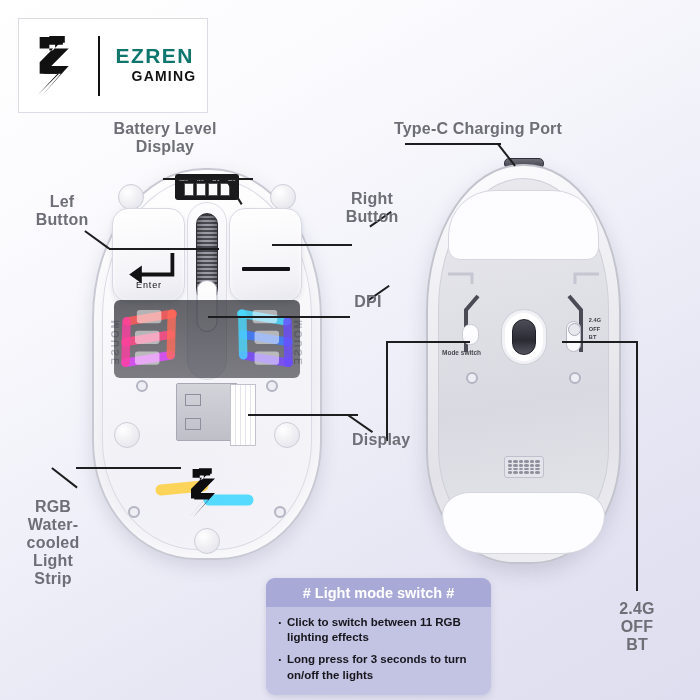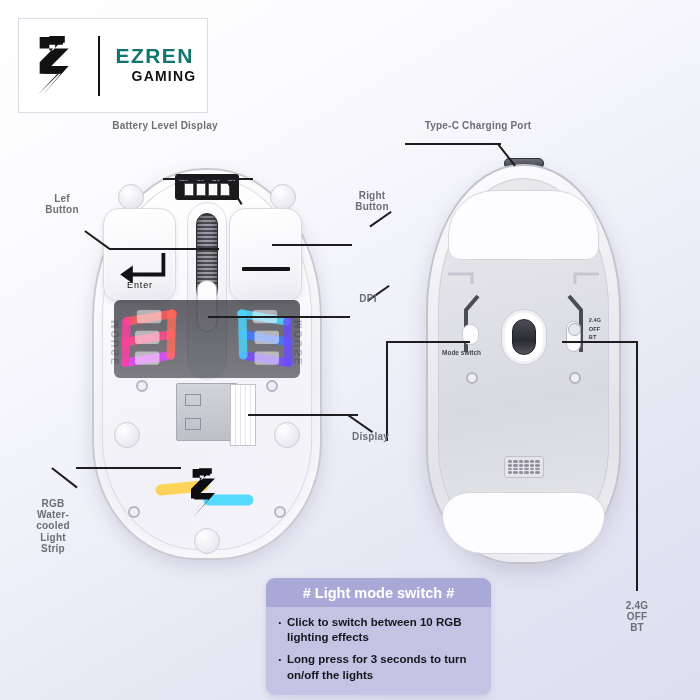--- a/index.html
+++ b/index.html
@@ -20,21 +20,21 @@
   }
   .logo-mark { width: 58px; height: 62px; flex: none; }
   .logo-divider { width: 2px; height: 60px; background: #111; margin: 0 16px 0 10px; }
   .logo-words { display: flex; flex-direction: column; align-items: flex-start; }
   .logo-name { font-size: 21px; font-weight: 700; letter-spacing: 1.4px; color: #0f766e; line-height: 1.05; }
   .logo-sub  { font-size: 14px; font-weight: 700; letter-spacing: 1.2px; color: #111; margin-left: 16px; line-height: 1.3; }
 
   
   .lbl {
     position: absolute; color: #6e6e76; font-weight: 700; line-height: 1.12;
-    font-size: 10px; letter-spacing: .2px; white-space: pre-line;
+    font-size: 16px; letter-spacing: .2px; white-space: pre-line;
   }
   .lbl.c { text-align: center; }
   .lbl.l { text-align: left; }
 
   
   .ln { position: absolute; background: #1d1d1f; }
   .lnh { height: 1.6px; }
   .lnv { width: 1.6px; }
   .diag { position: absolute; height: 1.6px; background: #1d1d1f; transform-origin: 0 50%; }
 
@@ -67,21 +67,21 @@
   .batt-cells i {
     display: block; width: 10px; height: 13px; background: #fafafa;
     border: 1px solid #555; border-radius: 1px;
   }
   .btn-l, .btn-r {
     position: absolute; top: 40px; width: 73px; height: 94px;
     background: linear-gradient(170deg,#ffffff,#f4f4f8 70%,#e7e7ee);
     border: 1px solid #d9d9e3; border-radius: 16px;
     box-shadow: inset 0 2px 5px rgba(255,255,255,.95), 0 2px 4px rgba(120,120,150,.16);
   }
-  .btn-l { left: 11px; } .btn-r { right: 20px; }
+  .btn-l { left: 20px; } .btn-r { right: 20px; }
   .enter-glyph { position: absolute; right: 8px; bottom: 12px; width: 54px; height: 38px; }
   .minus-glyph { position: absolute; left: 12px; bottom: 30px; width: 48px; height: 4px; background: #121214; border-radius: 1px; }
   .wheel-slot {
     position: absolute; left: 50%; transform: translateX(-50%); top: 34px;
     width: 40px; height: 178px; border-radius: 22px;
     background: linear-gradient(180deg,#fdfdff,#f0f0f6 60%,#e8e8f0);
     border: 1px solid #dcdce6;
   }
   .wheel {
     position: absolute; left: 50%; transform: translateX(-50%); top: 10px;
@@ -473,18 +473,18 @@
 Light
 Strip</div>
 
   <div class="lbl c" style="left:600px; top:600px; width:74px;">2.4G
 OFF
 BT</div>
 
   <div class="card">
     <div class="card-head"># Light mode switch #</div>
     <ul class="card-body">
-      <li>Click to switch between 10 RGB lighting effects</li>
+      <li>Click to switch between 11 RGB lighting effects</li>
       <li>Long press for 3 seconds to turn on/off the lights</li>
     </ul>
   </div>
 
 </div>
 
 </body></html>

